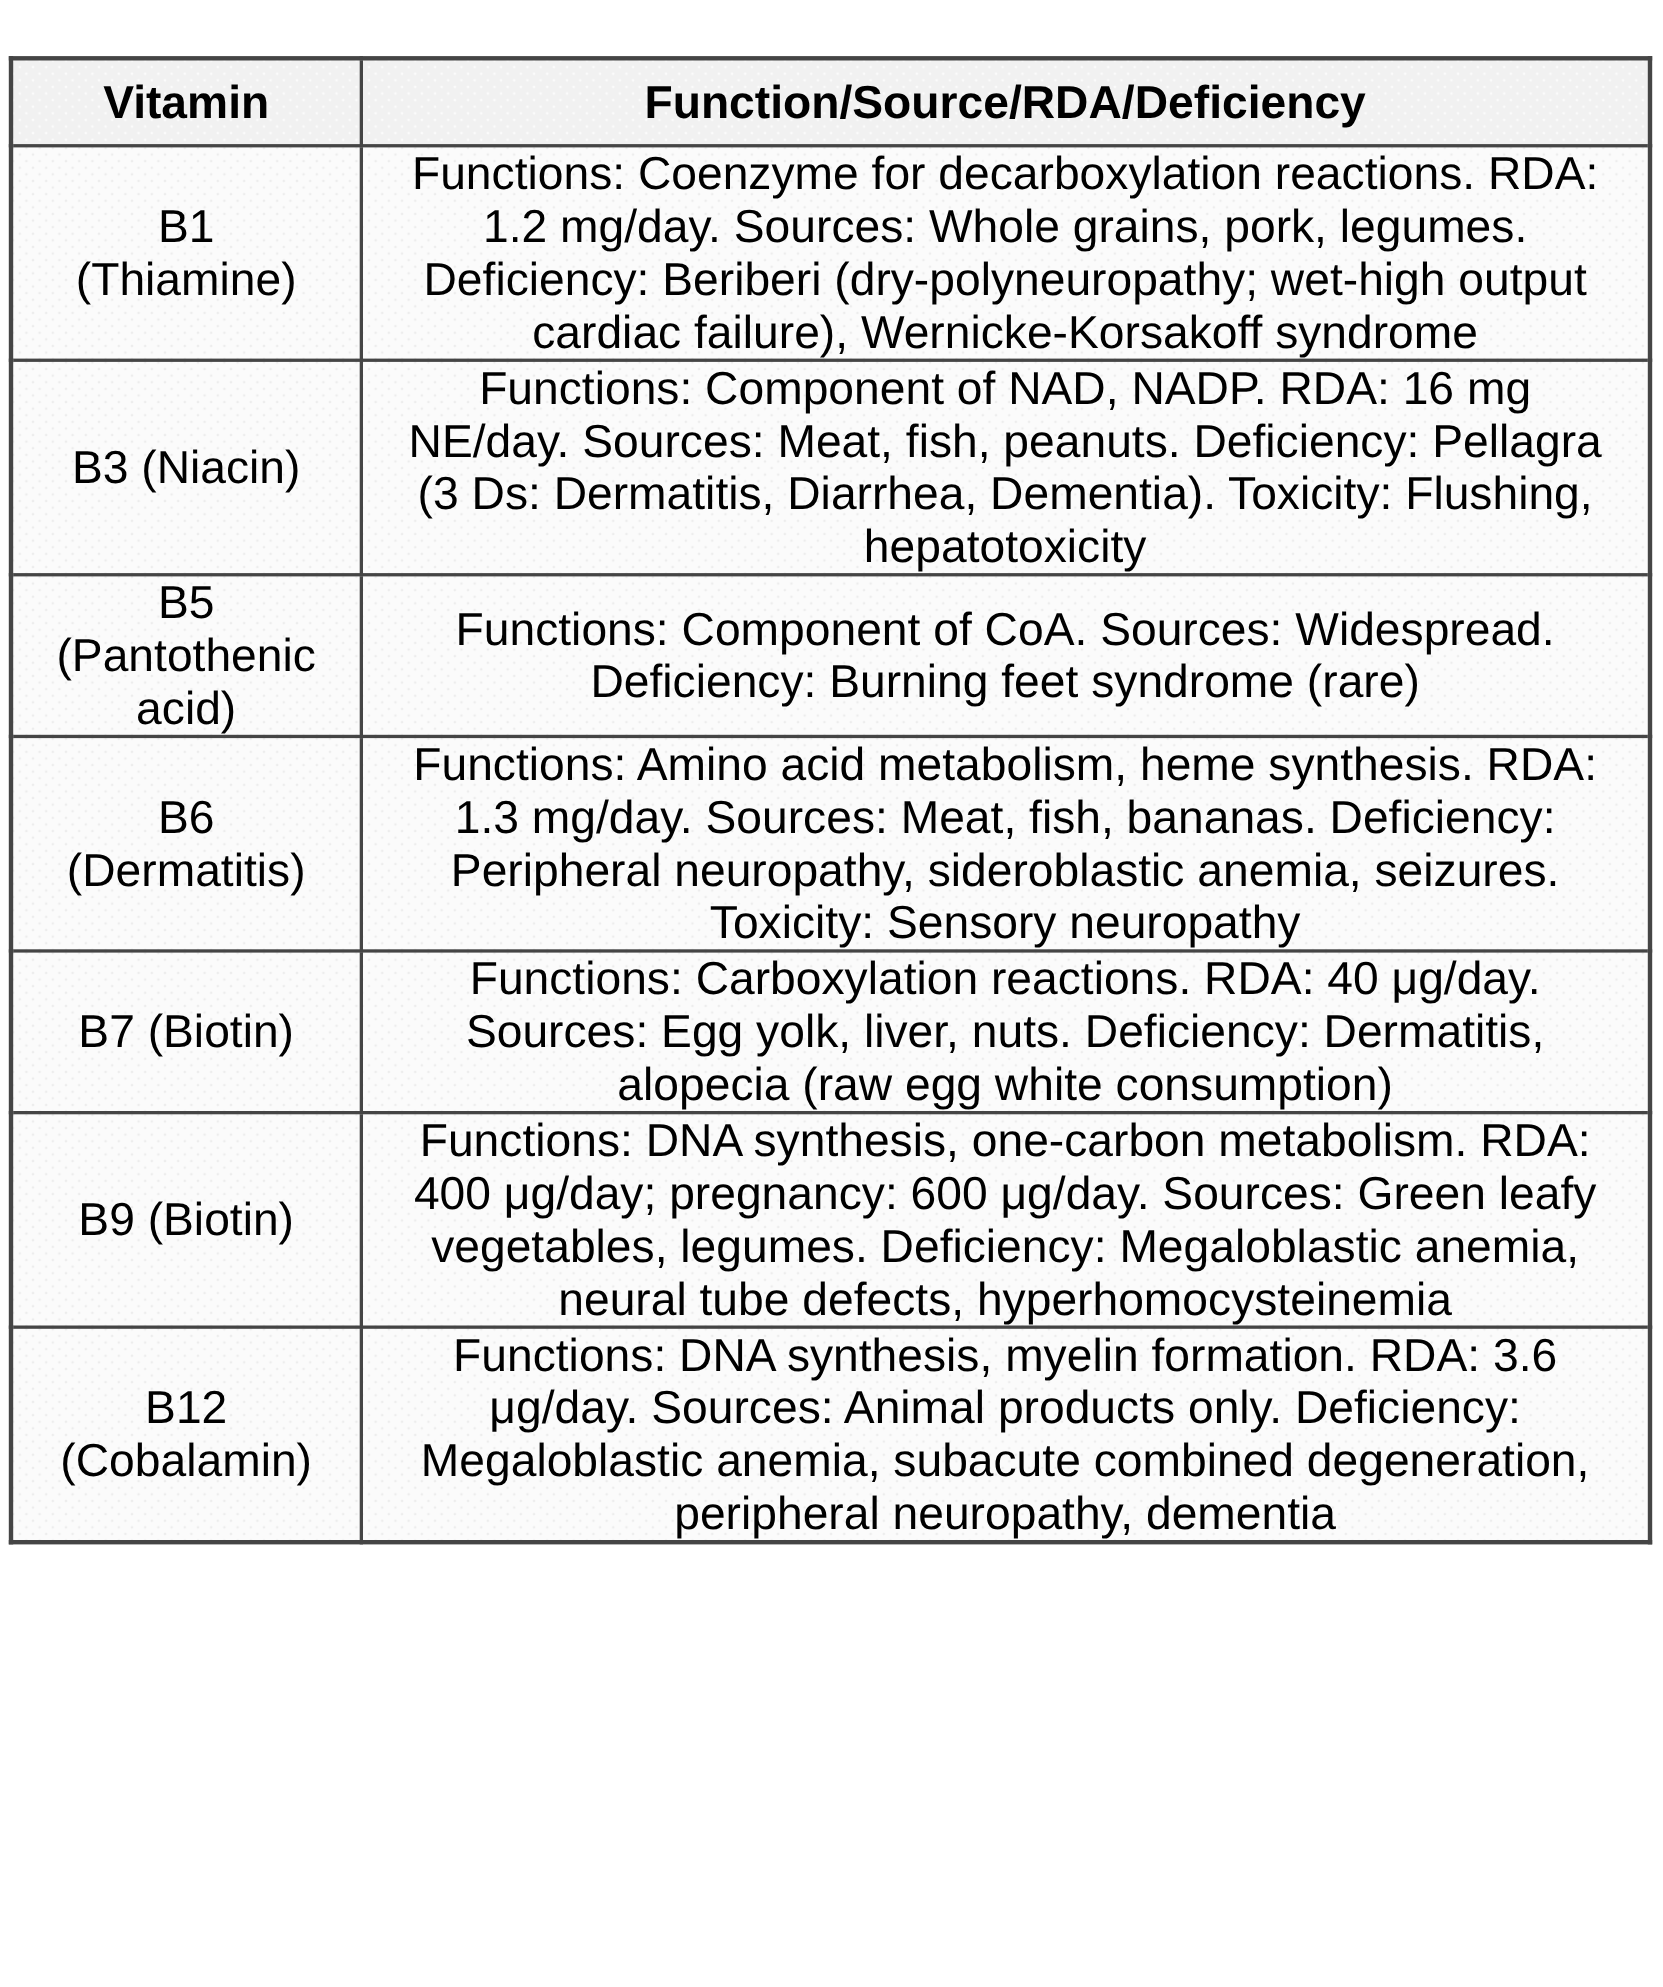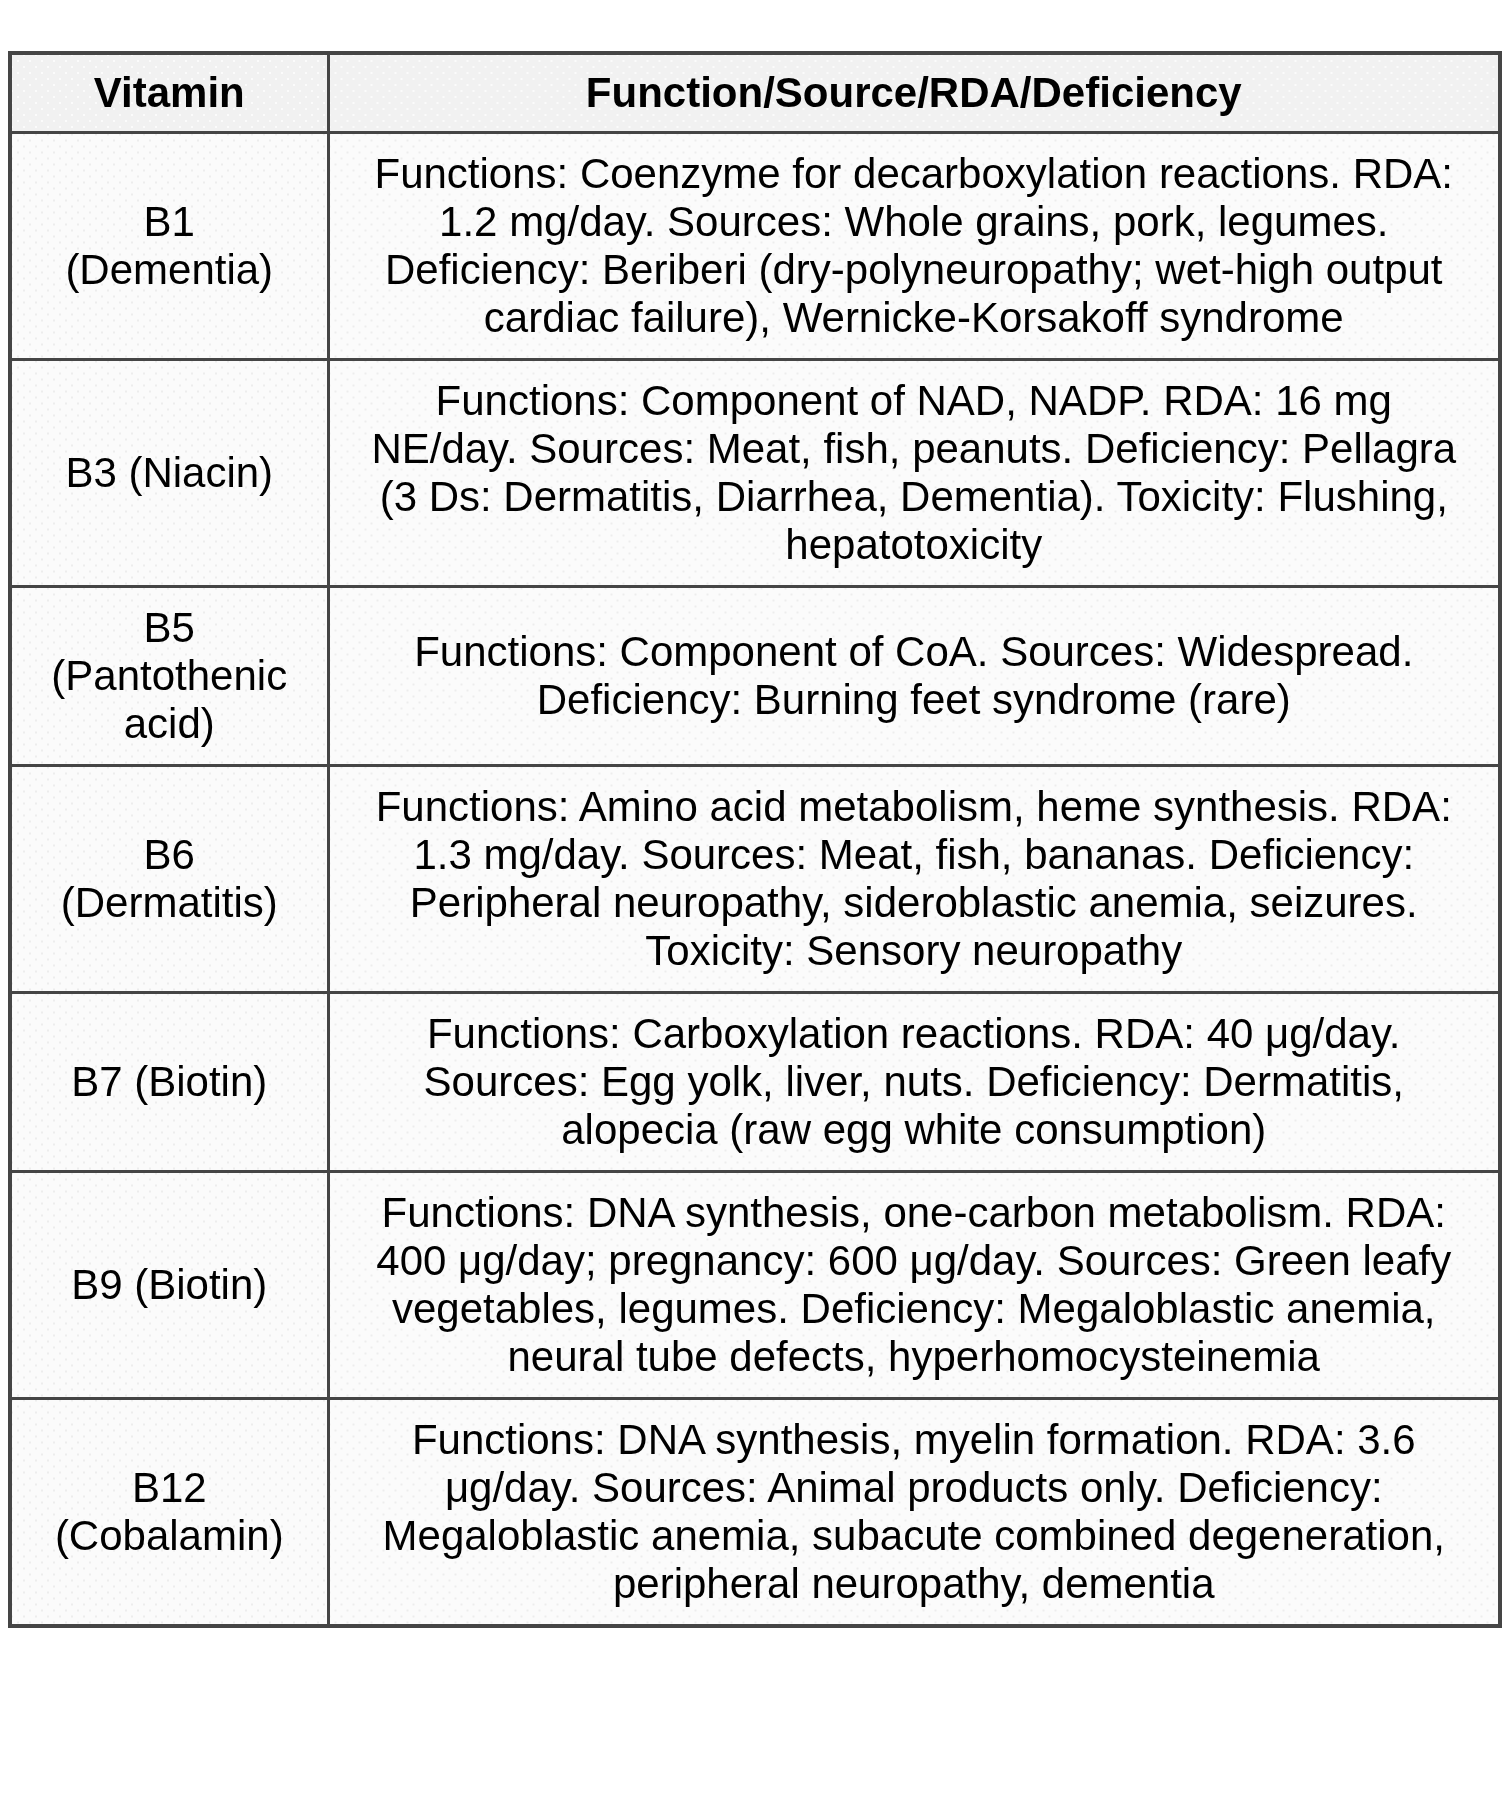--- a/index.html
+++ b/index.html
@@ -47,21 +47,21 @@
     font-weight: bold;
     padding: 14px 30px;
     background-color: var(--header-bg, #f1f1f1);
     background-image:
       radial-gradient(circle, #fbfbfb 1.2px, rgba(0,0,0,0) 1.4px),
       radial-gradient(circle, #fbfbfb 1.2px, rgba(0,0,0,0) 1.4px);
     background-size: 12px 12px, 12px 12px;
     background-position: 0 0, 6px 6px;
   }
   td {
-    padding: 16px 34px;
+    padding: 0 34px;
     background-color: var(--cell-bg, #fbfbfb);
     background-image:
       radial-gradient(circle, #ededed 1.2px, rgba(0,0,0,0) 1.4px),
       radial-gradient(circle, #ededed 1.2px, rgba(0,0,0,0) 1.4px);
     background-size: 12px 12px, 12px 12px;
     background-position: 0 0, 6px 6px;
   }
   col.vitamin-col { width: 318px; }
   col.details-col { width: 1172px; }
 </style>
@@ -75,21 +75,21 @@
       <col class="details-col">
     </colgroup>
     <thead>
       <tr>
         <th>Vitamin</th>
         <th>Function/Source/RDA/Deficiency</th>
       </tr>
     </thead>
     <tbody>
       <tr>
-        <td>B1 (Dementia)</td>
+        <td>B1 (Thiamine)</td>
         <td>Functions: Coenzyme for decarboxylation reactions. RDA: 1.2 mg/day. Sources: Whole grains, pork, legumes. Deficiency: Beriberi (dry-polyneuropathy; wet-high output cardiac failure), Wernicke-Korsakoff syndrome</td>
       </tr>
       <tr>
         <td>B3 (Niacin)</td>
         <td>Functions: Component of NAD, NADP. RDA: 16 mg NE/day. Sources: Meat, fish, peanuts. Deficiency: Pellagra (3 Ds: Dermatitis, Diarrhea, Dementia). Toxicity: Flushing, hepatotoxicity</td>
       </tr>
       <tr>
         <td>B5 (Pantothenic acid)</td>
         <td>Functions: Component of CoA. Sources: Widespread. Deficiency: Burning feet syndrome (rare)</td>
       </tr>

